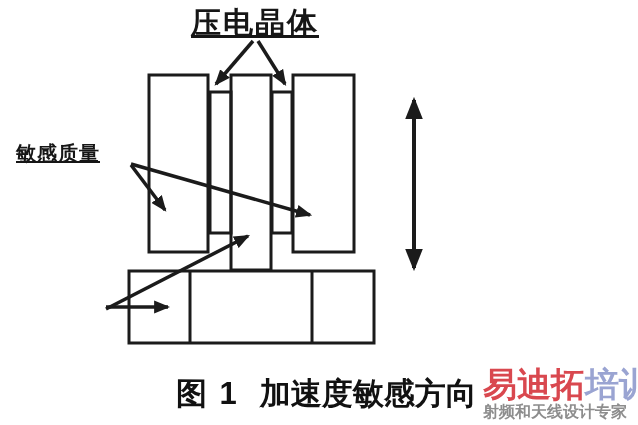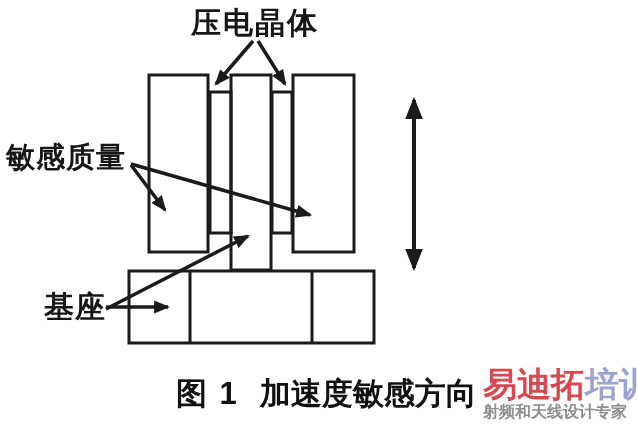--- a/index.html
+++ b/index.html
@@ -14,23 +14,24 @@
   .diagram-svg {
     position: absolute;
     left: 0; top: 0;
   }
   .lbl {
     position: absolute;
     font-weight: 700;
     color: #161616;
     white-space: nowrap;
     line-height: 1;
+    text-decoration: underline;
   }
   .lbl-crystal   { left: 191px; top: 8px;   font-size: 30px; letter-spacing: 2px; }
-  .lbl-mass      { left: 6px;   top: 143px; font-size: 29px; letter-spacing: 1px; }
+  .lbl-mass      { left: 16px;   top: 143px; font-size: 20px; letter-spacing: 1px; }
   .lbl-base      { left: 44px;  top: 292px; font-size: 30px; letter-spacing: 1px; }
   .lbl-direction { left: 422px; top: 161px; font-size: 29px; letter-spacing: 1px; }
   .caption {
     position: absolute;
     left: 176px; top: 377px;
     font-size: 31px;
     font-weight: 700;
     color: #111111;
     white-space: nowrap;
     line-height: 1.1;
@@ -93,21 +94,20 @@
       <line x1="106" y1="309" x2="248" y2="236" marker-end="url(#ah)"></line>
     </g>
 
     <line x1="414" y1="100" x2="414" y2="268" stroke="#1b1b1b" stroke-width="4" marker-start="url(#ah-big)" marker-end="url(#ah-big)"></line>
   </svg>
 
   <div class="lbl lbl-crystal">压电晶体</div>
 
   <div class="lbl lbl-mass">敏感质量</div>
 
-  <div class="lbl lbl-base">基座</div>
 
 
   <div class="caption">
     <span class="fig-no">图 1</span><span>加速度敏感方向</span>
   </div>
 
   <div class="watermark">
     <div class="wm-brand">
       <span class="wm-red">易迪拓</span><span class="wm-blue">培训</span>
     </div>

